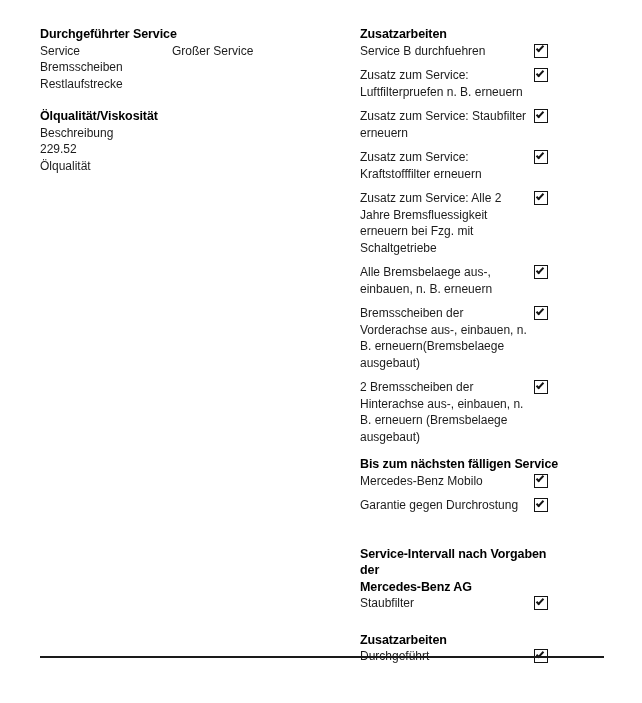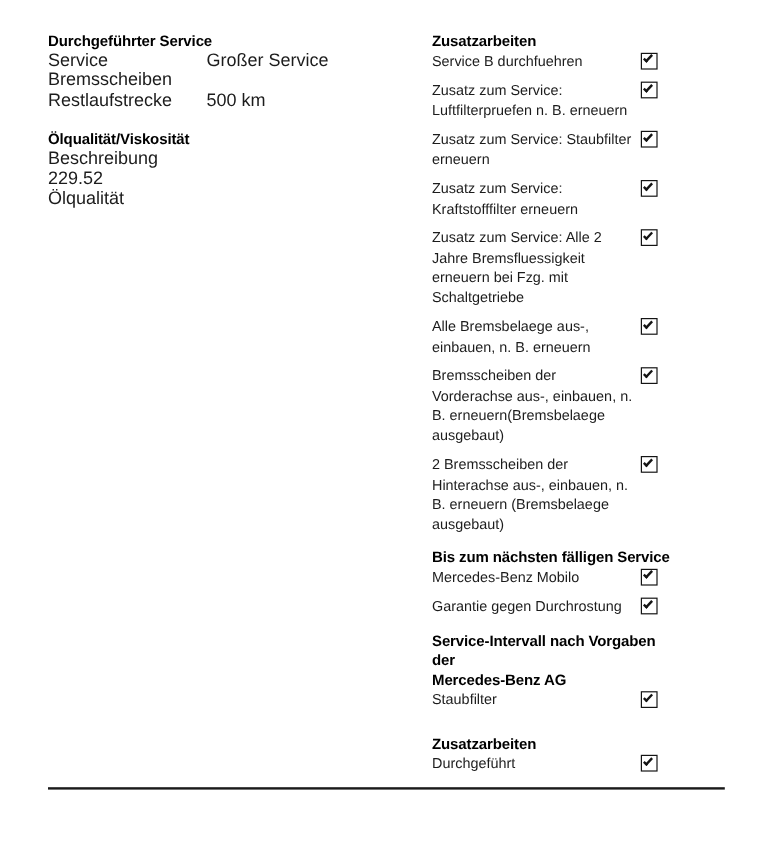--- a/index.html
+++ b/index.html
@@ -18,28 +18,28 @@
   }
   .col-left  { left:40px;  width:300px; }
   .col-right { left:360px; width:200px; }
 
   h2.section-title {
     font-size:12.5px; font-weight:700; color:#000;
     line-height:16.5px; letter-spacing:-0.1px;
     white-space:pre-line;
   }
   
-  .kv-row { display:flex; line-height:16.5px; font-size:15px; }
+  .kv-row { display:flex; line-height:16.5px; font-size:12px; }
   .kv-label { width:132px; flex-shrink:0; }
   .kv-value { flex:1; }
   .col-left section + section { margin-top:16px; }
 
   
   .col-right section:nth-of-type(2) { margin-top:3px; }
-  .col-right section:nth-of-type(3) { margin-top:4px; }
+  .col-right section:nth-of-type(3) { margin-top:24px; }
   .col-right section:nth-of-type(4) { margin-top:12px; }
   .cb-item {
     display:flex; align-items:flex-start;
     width:188px; margin-bottom:8px;
     font-size:12px; line-height:16.5px;
   }
   .cb-text { width:172px; white-space:pre-line; }
   .checkbox {
     width:14px; height:14px;
     border:1.5px solid #141414;
@@ -75,21 +75,20 @@
       <h2 class="section-title">Durchgeführter Service</h2>
       <div class="kv-row">
         <span class="kv-label">Service</span>
         <span class="kv-value">Großer Service</span>
       </div>
       <div class="kv-row">
         <span class="kv-label">Bremsscheiben</span>
       </div>
       <div class="kv-row">
         <span class="kv-label">Restlaufstrecke</span>
-        <span class="kv-value">500 km</span>
       </div>
     </section>
 
     <section>
       <h2 class="section-title">Ölqualität/Viskosität</h2>
       <div class="kv-row">
         <span class="kv-label">Beschreibung</span>
       </div>
       <div class="kv-row">
         <span class="kv-value">229.52</span>

